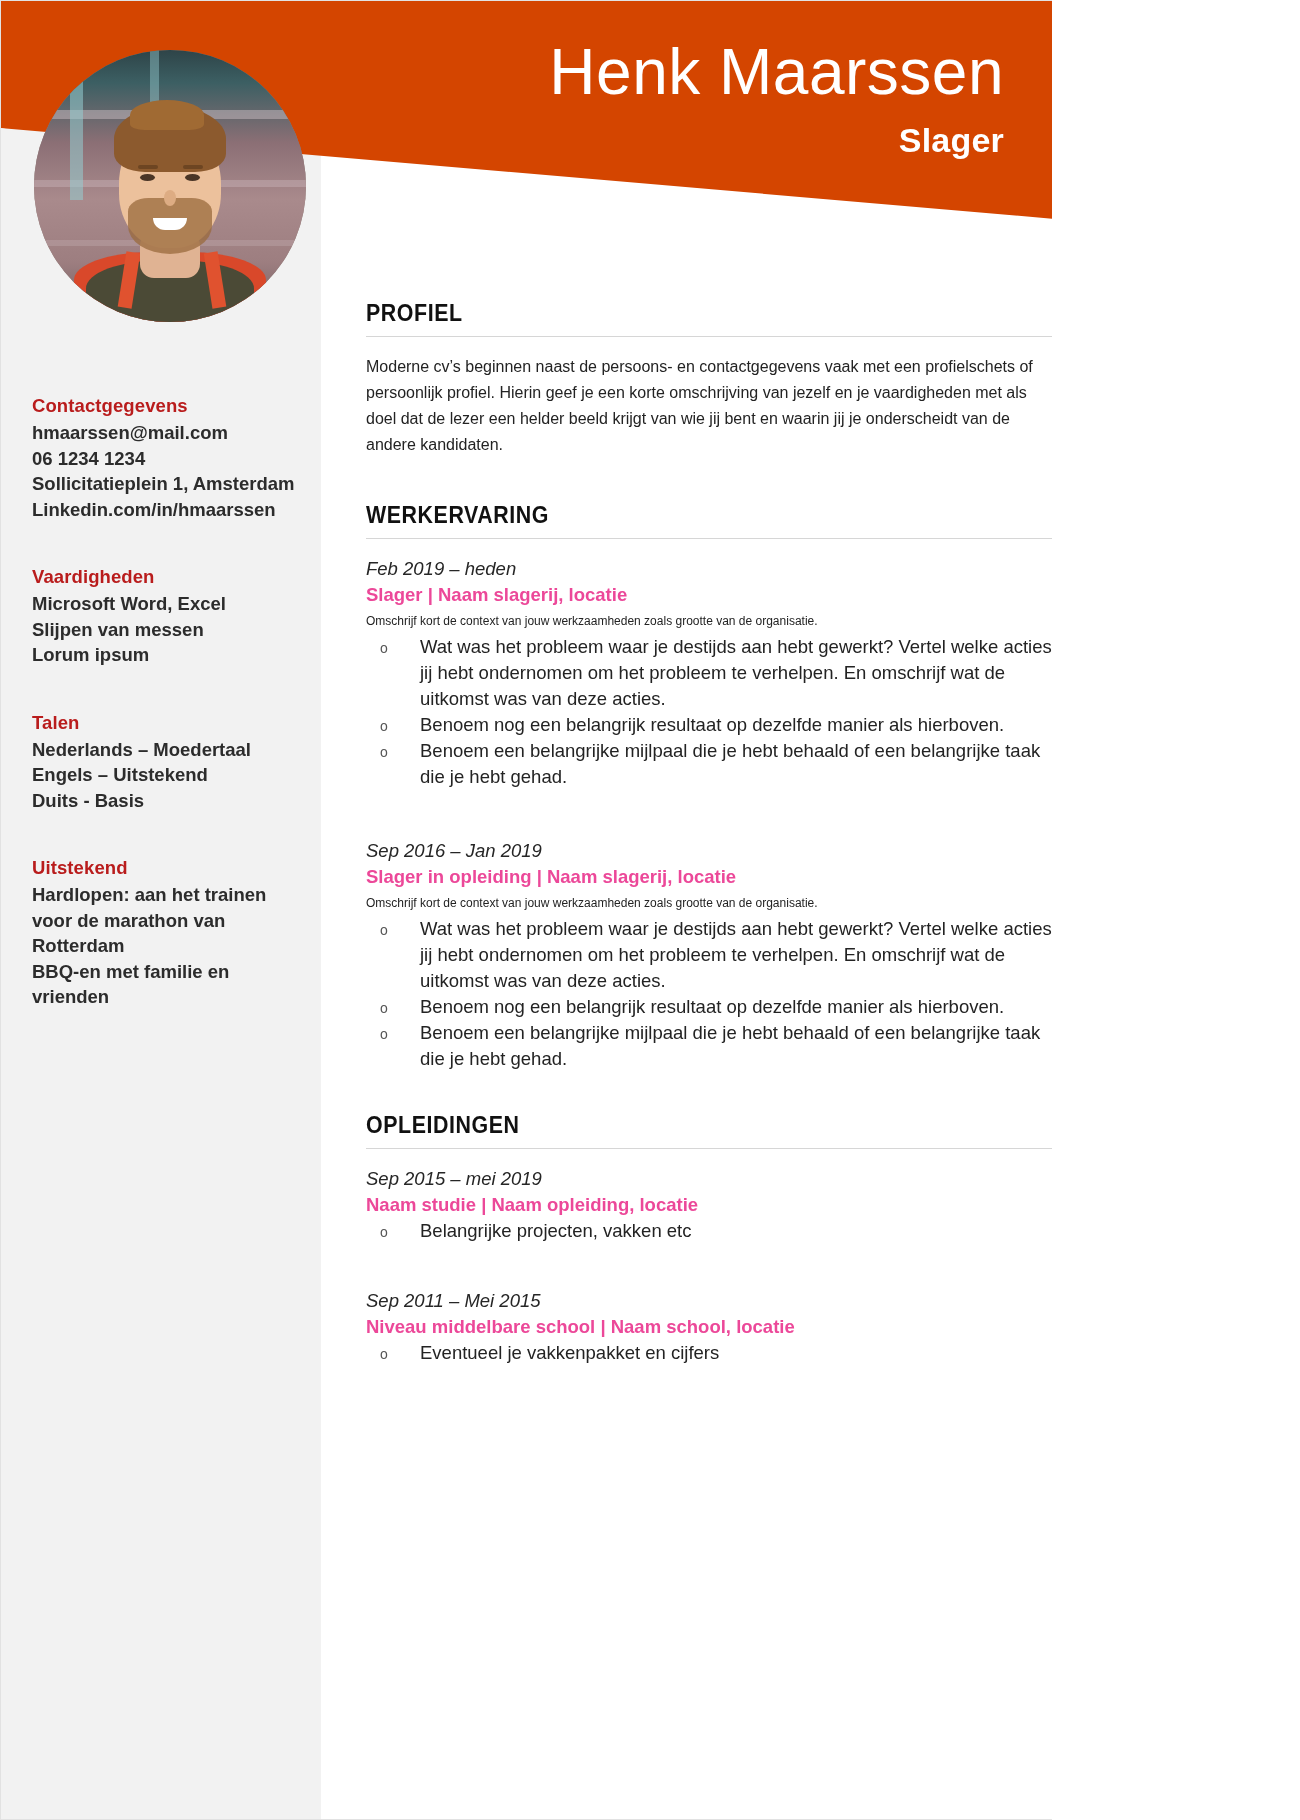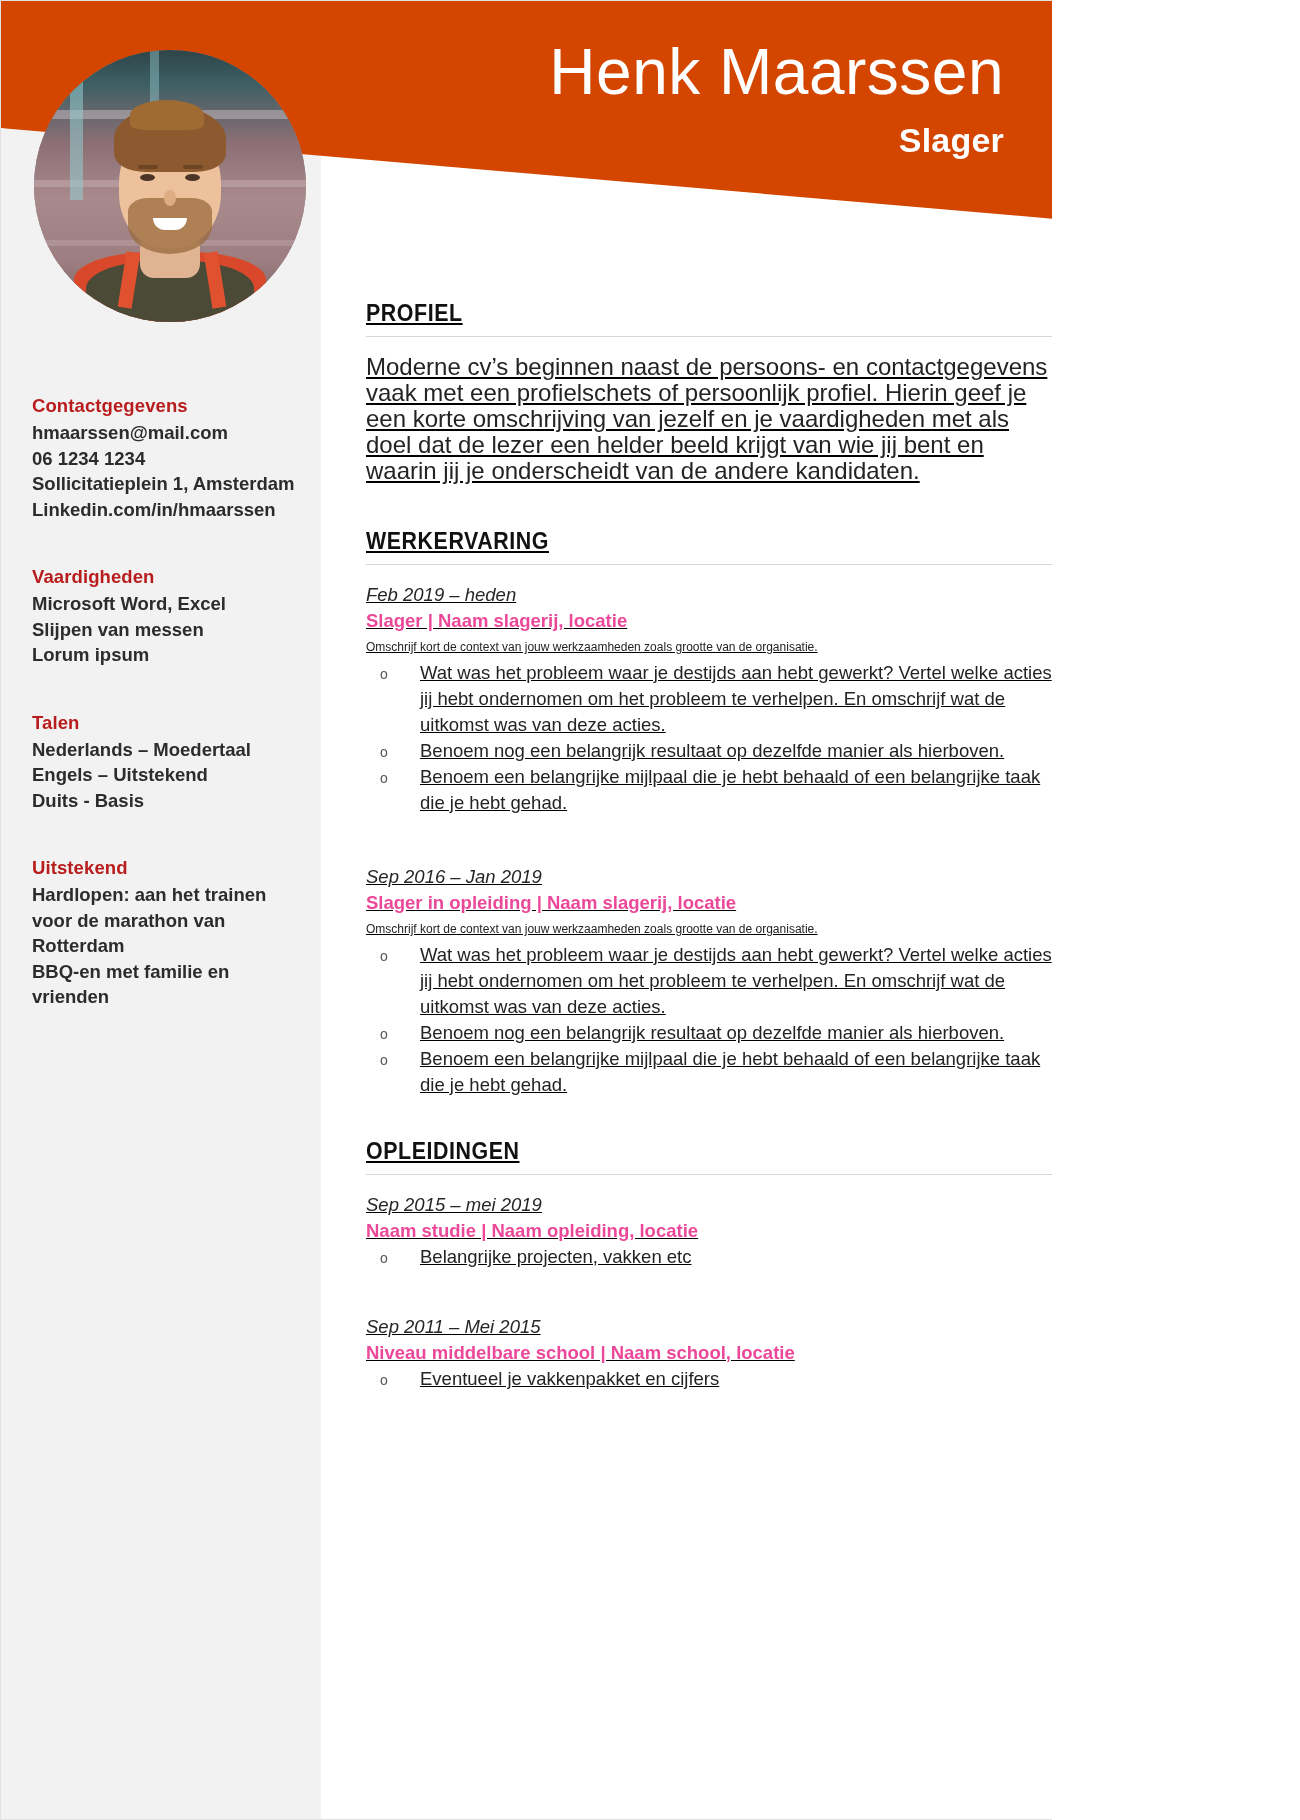--- a/index.html
+++ b/index.html
@@ -213,40 +213,39 @@
     font-weight: 700;
   }
 
   
   .main {
     position: absolute;
     left: 366px;
     top: 300px;
     width: 692px;
     z-index: 25;
-    text-decoration: underline;
   }
   .sec { margin-bottom: 6px; }
   .sec-title {
     font-size: 23px;
     font-weight: bold;
     color: #111111;
     letter-spacing: 0.6px;
     padding-bottom: 9px;
     transform: scaleX(0.93);
     transform-origin: left center;
   }
   .sec-rule {
     height: 1px;
     background: #d6d6d6;
     width: 692px;
     margin-bottom: 17px;
   }
   .body-text {
-    font-size: 24px;
+    font-size: 16px;
     line-height: 26px;
     color: #232323;
   }
   .sec-gap-1 { height: 38px; }
   .sec-gap-2 { height: 34px; }
 
   .entry { margin-bottom: 0; }
   .entry-date {
     font-size: 18.5px;
     font-style: italic;

